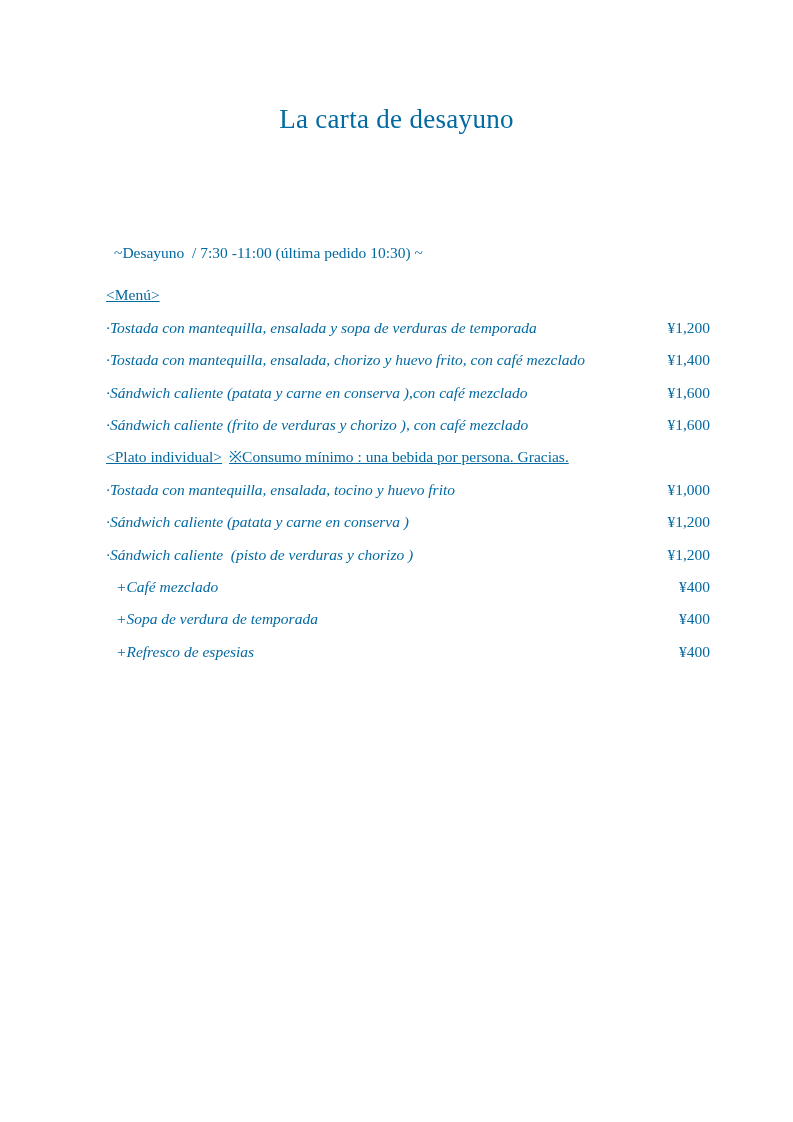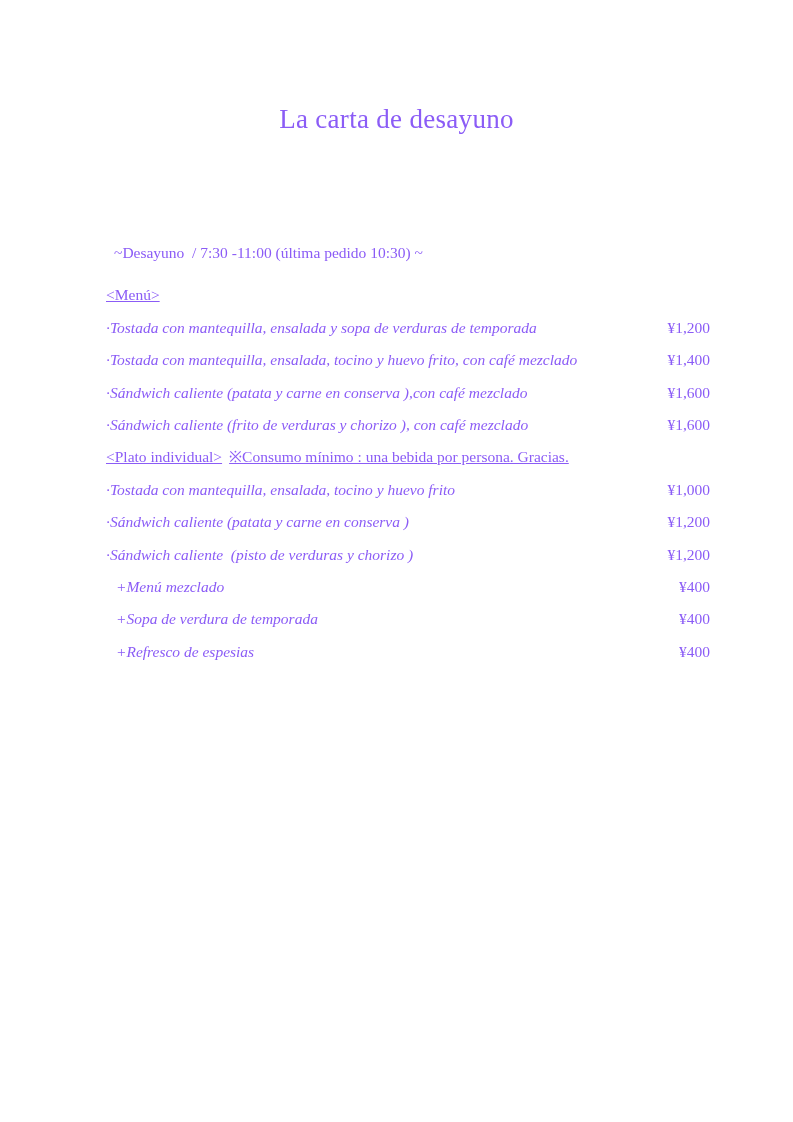--- a/index.html
+++ b/index.html
@@ -5,21 +5,21 @@
   html, body {
     margin: 0;
     padding: 0;
     background: #ffffff;
   }
   .page {
     position: relative;
     width: 793px;
     height: 1122px;
     background: #ffffff;
-    color: #8b5cf6;
+    color: #0369a1;
     font-family: "Liberation Serif", "DejaVu Serif", serif;
     overflow: hidden;
     box-sizing: border-box;
   }
   .title {
     margin: 0;
     padding-top: 104px;
     font-size: 27px;
     font-weight: 400;
     text-align: center;
@@ -66,21 +66,21 @@
 
     <section class="section first">
       <div class="row heading-row">
         <span>&lt;Menú&gt;</span>
       </div>
       <div class="row">
         <span class="item-name">·Tostada con mantequilla, ensalada y sopa de verduras de temporada</span>
         <span class="item-price">¥1,200</span>
       </div>
       <div class="row">
-        <span class="item-name">·Tostada con mantequilla, ensalada, tocino y huevo frito, con café mezclado</span>
+        <span class="item-name">·Tostada con mantequilla, ensalada, chorizo y huevo frito, con café mezclado</span>
         <span class="item-price">¥1,400</span>
       </div>
       <div class="row">
         <span class="item-name">·Sándwich caliente (patata y carne en conserva ),con café mezclado</span>
         <span class="item-price">¥1,600</span>
       </div>
       <div class="row">
         <span class="item-name">·Sándwich caliente (frito de verduras y chorizo ), con café mezclado</span>
         <span class="item-price">¥1,600</span>
       </div>
@@ -100,21 +100,21 @@
         <span class="item-price">¥1,200</span>
       </div>
       <div class="row">
         <span class="item-name">·Sándwich caliente  (pisto de verduras y chorizo )</span>
         <span class="item-price">¥1,200</span>
       </div>
     </section>
 
     <section class="section">
       <div class="row indent">
-        <span class="item-name">+Menú mezclado</span>
+        <span class="item-name">+Café mezclado</span>
         <span class="item-price">¥400</span>
       </div>
       <div class="row indent">
         <span class="item-name">+Sopa de verdura de temporada</span>
         <span class="item-price">¥400</span>
       </div>
       <div class="row indent">
         <span class="item-name">+Refresco de espesias</span>
         <span class="item-price">¥400</span>
       </div>

